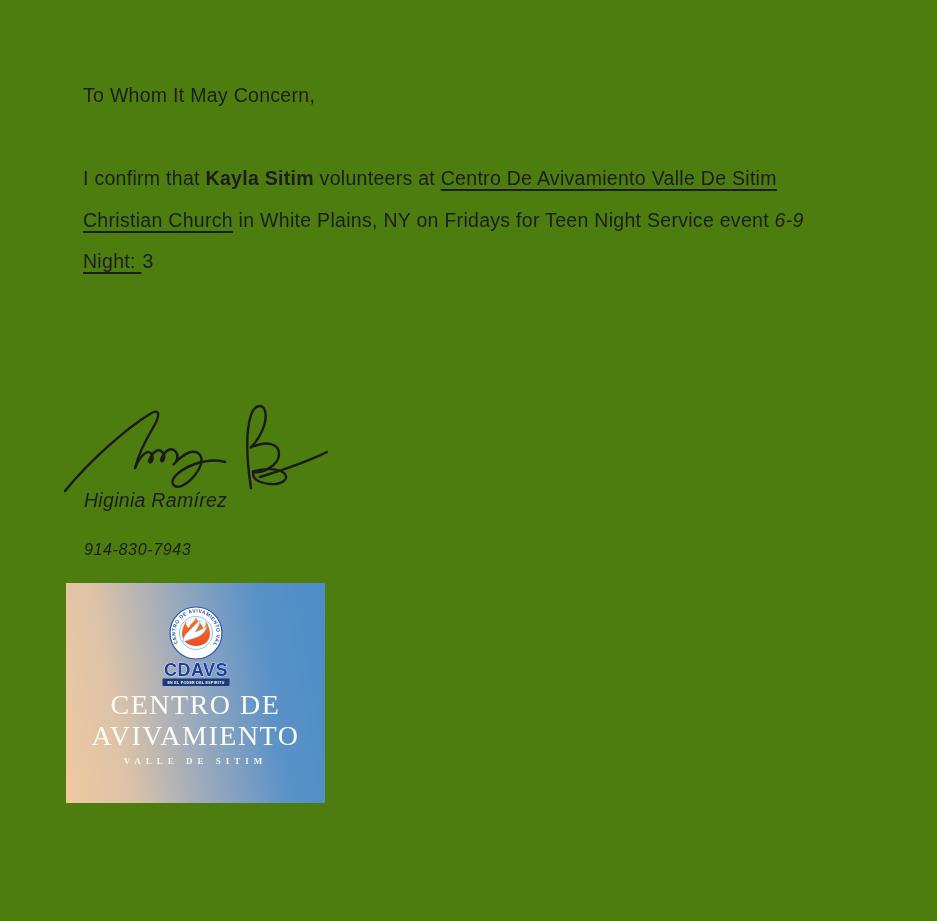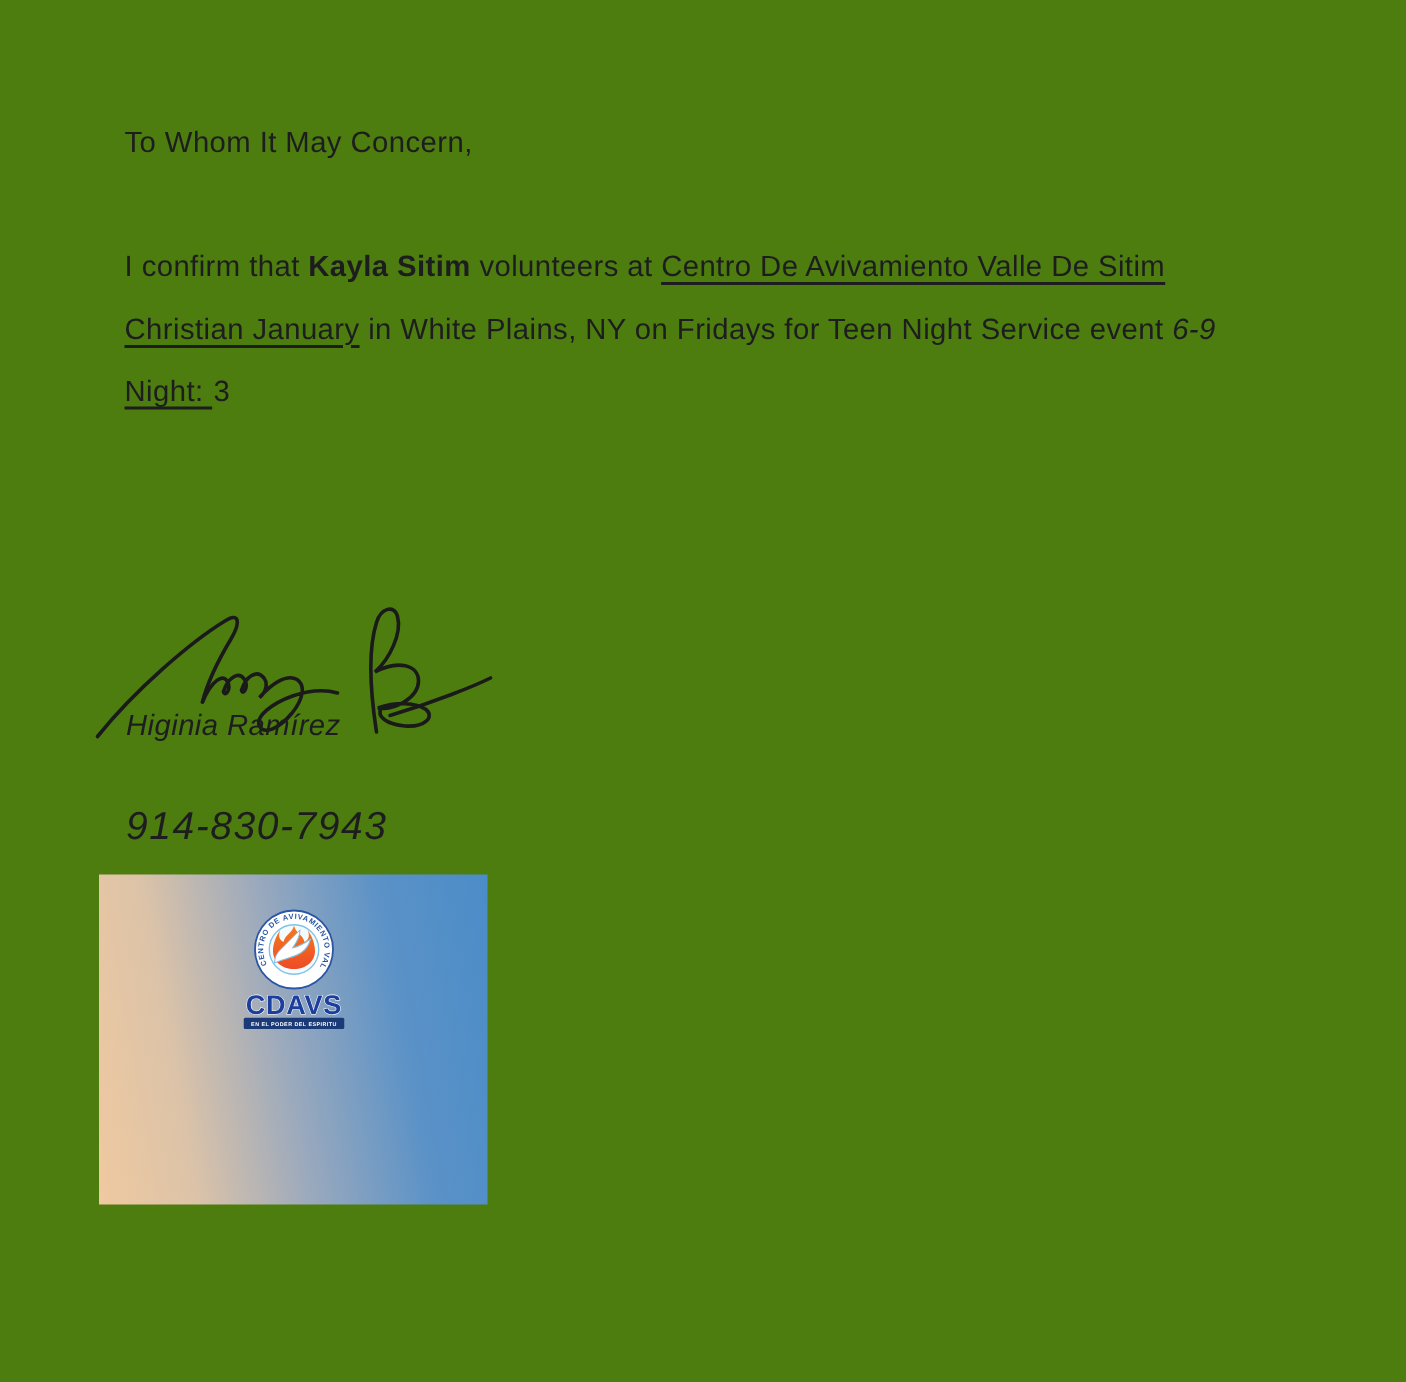--- a/index.html
+++ b/index.html
@@ -23,26 +23,26 @@
   .blank-line{height:41.5px;}
   .tline{white-space:nowrap;}
   .seg-b{font-weight:700;}
   .seg-u{text-decoration:underline;text-decoration-thickness:1.6px;text-underline-offset:4px;}
   .seg-i{font-style:italic;}
   .label-u{text-decoration:underline;text-decoration-thickness:1.6px;text-underline-offset:4px;white-space:pre-wrap;}
   .date-value{margin-left:6px;}
   .hours-value{margin-left:1px;}
   .signature-svg{position:absolute;left:55px;top:398px;}
   .sig-name{
-    position:absolute;left:84px;top:470px;
+    position:absolute;left:84px;top:486px;
     font-size:19.5px;font-style:italic;line-height:28px;letter-spacing:0.015em;
   }
   .sig-phone{
     position:absolute;left:84px;top:536px;
-    font-size:26px;font-style:italic;line-height:28px;letter-spacing:0.04em;
+    font-size:16px;font-style:italic;line-height:28px;letter-spacing:0.04em;
   }
   .logo{
     position:absolute;left:66px;top:583px;
     width:259px;height:220px;
     background:var(--logo-gradient, linear-gradient(80deg,#efc9a0,#4b8cc8));
   }
   .seal-svg{position:absolute;left:50%;top:22px;transform:translateX(-50%);}
   .logo-titles{
     position:absolute;left:0;top:106px;width:100%;
     text-align:center;color:#fbfbf6;
@@ -58,21 +58,21 @@
 </head>
 <body>
 
 <div class="page">
 
   <div class="letter-text">
     <div class="tline">To Whom It May Concern,</div>
     <div class="blank-line"></div>
     <div>
         <div class="tline"><span>I confirm that </span><span class="seg-b">Kayla Sitim</span><span> volunteers at </span><span class="seg-u">Centro De Avivamiento Valle De Sitim</span></div>
-        <div class="tline"><span class="seg-u">Christian January</span><span> in White Plains, NY on Fridays for Teen Night Service event </span><span class="seg-i">6-9</span></div>
+        <div class="tline"><span class="seg-u">Christian Church</span><span> in White Plains, NY on Fridays for Teen Night Service event </span><span class="seg-i">6-9</span></div>
       </div>
     <div class="tline"><span class="label-u">Night: </span><span class="hours-value">3</span></div>
   </div>
 
   <svg class="signature-svg" width="275" height="100" viewBox="0 0 275 100" fill="none" stroke="#1a1a1a" stroke-width="2.4" stroke-linecap="round">
     <path d="M 10,93 C 35,62 72,30 95,16 C 104,10 106,16 99,28 C 90,43 83,58 80,70"></path>
     <path d="M 80,70 C 86,56 94,50 97,57 C 99,62 95,67 94,63 C 97,54 104,49 108,55 C 111,60 107,66 106,62 C 109,53 116,48 121,54 C 124,58 122,64 118,67 C 126,58 136,51 143,55 C 149,59 147,68 140,77 C 131,88 121,92 118,86 C 115,80 126,71 140,66 C 152,62 163,62 170,64"></path>
     <path d="M 196,90 C 192,64 190,36 196,17 C 199,7 208,5 210,13 C 213,24 205,41 195,50 C 210,42 224,45 224,56 C 224,67 208,76 197,74 C 209,70 222,70 229,75 C 235,80 228,87 215,86 C 203,85 196,80 199,74"></path>
     <path d="M 205,79 C 235,70 262,59 272,54"></path>
   </svg>
@@ -102,15 +102,20 @@
       <path d="M 55,12 C 56,17 61,18 62,23 C 66,21 65,17 64,15 C 67,19 69,24 69,29 C 69,36 63,41 55,41 C 47,41 41,36 41,29 C 41,24 43,19 46,15 C 45,17 44,21 48,23 C 49,18 54,17 55,12 Z" fill="url(#flameGrad)"></path>
 
       <path d="M 42,37 C 49,34 56,33 60,30 C 63,28 65,25 66,21 C 62,24 58,26 54,27 C 57,23 59,19 59,15 C 55,19 50,24 46,28 C 43,31 42,34 42,37 Z" fill="#ffffff" stroke="var(--dove-blue,#7fc3e8)" stroke-width="0.7" stroke-linejoin="round"></path>
 
       <text x="55" y="71" text-anchor="middle" font-size="18" font-weight="700" letter-spacing="0.5" fill="var(--acronym,#1c3f9e)" stroke="#ffffff" stroke-width="0.7" style="paint-order:stroke">CDAVS</text>
 
       <rect x="21.5" y="73.5" width="67" height="7.5" rx="1" fill="var(--ribbon,#1a3a78)"></rect>
       <text x="55" y="78.8" text-anchor="middle" font-size="3.6" font-weight="700" fill="#ffffff" letter-spacing="0.3">EN EL PODER DEL ESPIRITU</text>
     </svg>
 
+    <div class="logo-titles">
+      <div class="logo-title-line">CENTRO DE</div>
+      <div class="logo-title-line">AVIVAMIENTO</div>
+      <div class="logo-subtitle">VALLE DE SITIM</div>
+    </div>
   </div>
 
 </div>
 
 </body></html>

